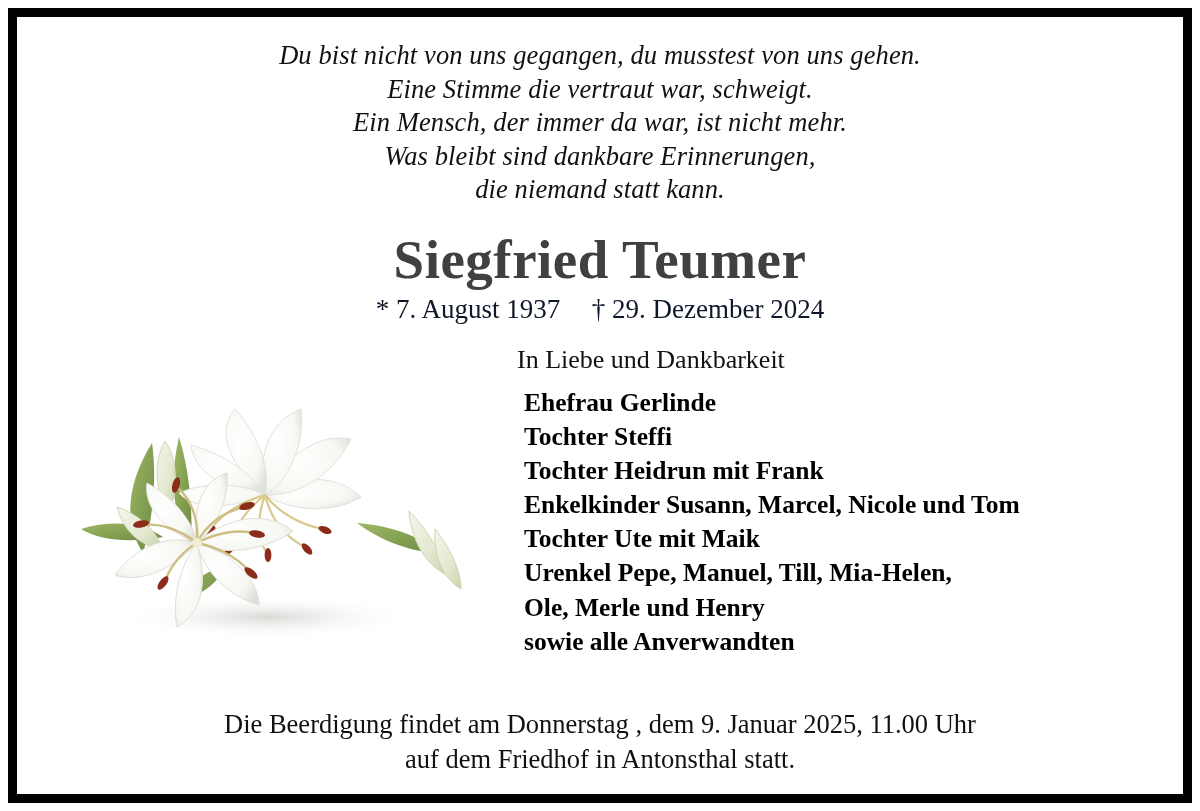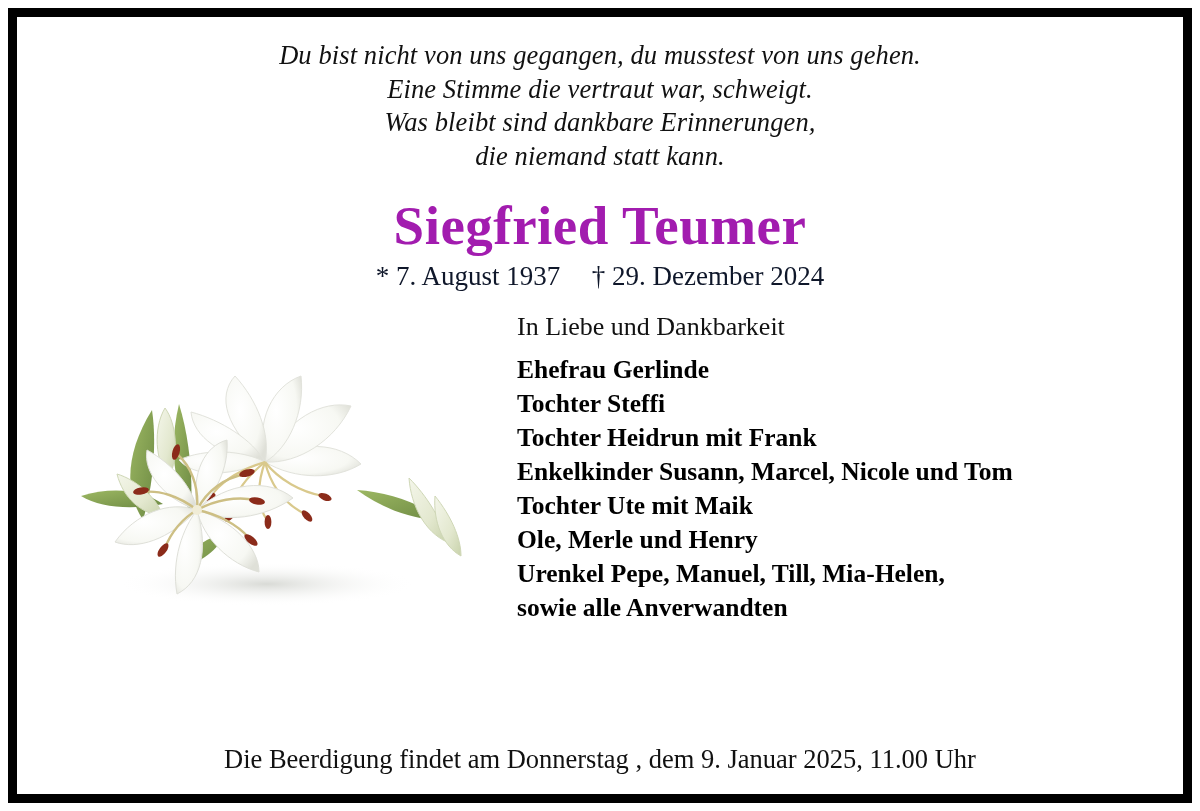--- a/index.html
+++ b/index.html
@@ -57,21 +57,21 @@
   }
   .verse div { white-space: nowrap; }
 
   
   .deceased-name {
     text-align: center;
     font-weight: bold;
     font-size: 55px;
     line-height: 1.05;
     margin-top: 24px;
-    color: #a21caf;
+    color: #404040;
     letter-spacing: 0.5px;
   }
   .dates {
     text-align: center;
     font-size: 27px;
     margin-top: 6px;
     color: #0f172a;
     white-space: nowrap;
   }
   .dates .sep { display: inline-block; width: 18px; }
@@ -98,20 +98,21 @@
   .family-intro {
     font-size: 26px;
     color: #111111;
     margin-bottom: 11px;
   }
   .family-list {
     font-weight: bold;
     font-size: 25.5px;
     line-height: 1.335;
     color: #000000;
+    margin-left: 7px;
   }
 
   
   .footer {
     position: absolute;
     left: 0;
     right: 0;
     bottom: 18px;
     text-align: center;
     font-size: 26.5px;
@@ -124,20 +125,21 @@
 <body>
 
 <div class="obituary-outer">
   <div class="obituary-frame">
     <div class="obituary-inner">
       <div class="card-body">
 
         <div class="verse">
           <div>Du bist nicht von uns gegangen, du musstest von uns gehen.</div>
           <div>Eine Stimme die vertraut war, schweigt.</div>
+          <div>Ein Mensch, der immer da war, ist nicht mehr.</div>
           <div>Was bleibt sind dankbare Erinnerungen,</div>
           <div>die niemand statt kann.</div>
         </div>
 
         <div class="deceased-name">Siegfried Teumer</div>
 
         <div class="dates">
           <span>* 7. August 1937</span>
           <span class="sep"></span>
           <span>† 29. Dezember 2024</span>
@@ -235,28 +237,29 @@
           </div>
 
           <div class="family">
             <div class="family-intro">In Liebe und Dankbarkeit</div>
             <div class="family-list">
               <div>Ehefrau Gerlinde</div>
               <div>Tochter Steffi</div>
               <div>Tochter Heidrun mit Frank</div>
               <div>Enkelkinder Susann, Marcel, Nicole und Tom</div>
               <div>Tochter Ute mit Maik</div>
+              <div>Urenkel Pepe, Manuel, Till, Mia-Helen,</div>
               <div>Ole, Merle und Henry</div>
-              <div>Urenkel Pepe, Manuel, Till, Mia-Helen,</div>
               <div>sowie alle Anverwandten</div>
             </div>
           </div>
 
         </div>
 
         <div class="footer">
           <div>Die Beerdigung findet am Donnerstag , dem 9. Januar 2025, 11.00 Uhr</div>
+          <div>auf dem Friedhof in Antonsthal statt.</div>
         </div>
 
       </div>
     </div>
   </div>
 </div>
 
 </body></html>

